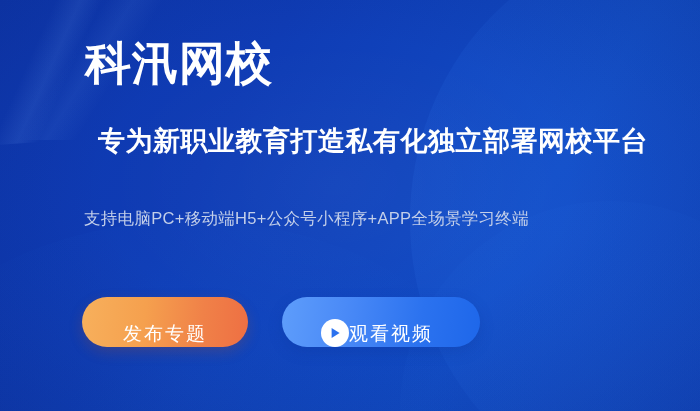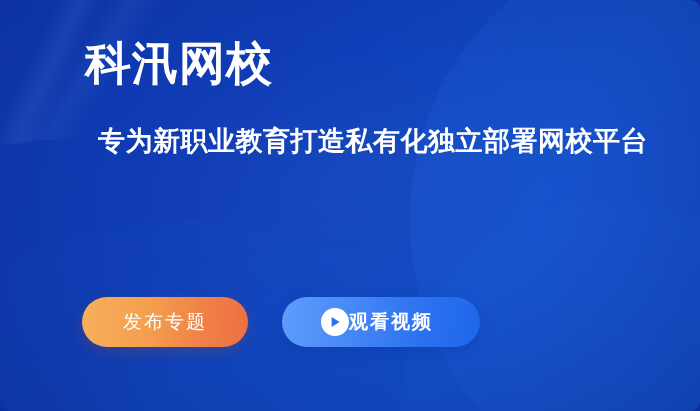--- a/index.html
+++ b/index.html
@@ -10,21 +10,20 @@
   }
   * { box-sizing: border-box; }
 
   .banner {
     position: relative;
     width: 700px;
     height: 411px;
     overflow: hidden;
     background: linear-gradient(120deg, #0e37ad 0%, #0f3cb5 32%, #114bc4 70%, #0f42bd 100%);
     font-family: "Liberation Sans", "DejaVu Sans", sans-serif;
-    border-radius: 10px;
     -webkit-font-smoothing: antialiased;
   }
 
   
   .deco-layer {
     position: absolute;
     inset: 0;
     pointer-events: none;
     overflow: hidden;
   }
@@ -121,21 +120,21 @@
     position: absolute;
     left: 82px;
     top: 297px;
     display: flex;
     align-items: center;
     gap: 34px;
   }
 
   .btn {
     display: flex;
-    align-items: center;
+    align-items: flex-end;
     justify-content: center;
     height: 50px;
     border: 0;
     border-radius: 25px;
     cursor: pointer;
     font-family: inherit;
     color: #ffffff;
     text-decoration: none;
     user-select: none;
     padding: 0;
@@ -149,21 +148,20 @@
   .btn-primary .btn-label {
     font-size: 19px;
     letter-spacing: 2px;
   }
 
   .btn-secondary {
     width: 198px;
     background: linear-gradient(97deg, #5e9dfb 0%, #4a8af7 32%, #2b72ef 70%, #1e67ea 100%);
     box-shadow: 0 5px 14px rgba(10, 50, 150, 0.25);
     padding-right: 8px;
-    font-weight: bold;
   }
   .btn-secondary .btn-label {
     font-size: 19px;
     letter-spacing: 2px;
   }
 
   .play-icon {
     flex: 0 0 auto;
     width: 28px;
     height: 28px;
@@ -188,20 +186,21 @@
     <div class="deco-arc-right"></div>
     <div class="deco-arc-right2"></div>
     <div class="deco-glow-bottom"></div>
     <div class="deco-vignette"></div>
   </div>
 
   <h1 class="title">科汛网校</h1>
 
   <h2 class="subtitle">专为新职业教育打造私有化独立部署网校平台</h2>
 
+  <p class="desc">支持电脑PC+移动端H5+公众号小程序+APP全场景学习终端</p>
 
   <div class="actions">
 
     <button class="btn btn-primary">
       <span class="btn-label">发布专题</span>
     </button>
 
     <button class="btn btn-secondary">
       <span class="play-icon">
         <svg width="11" height="12" viewBox="0 0 11 12" aria-hidden="true">

